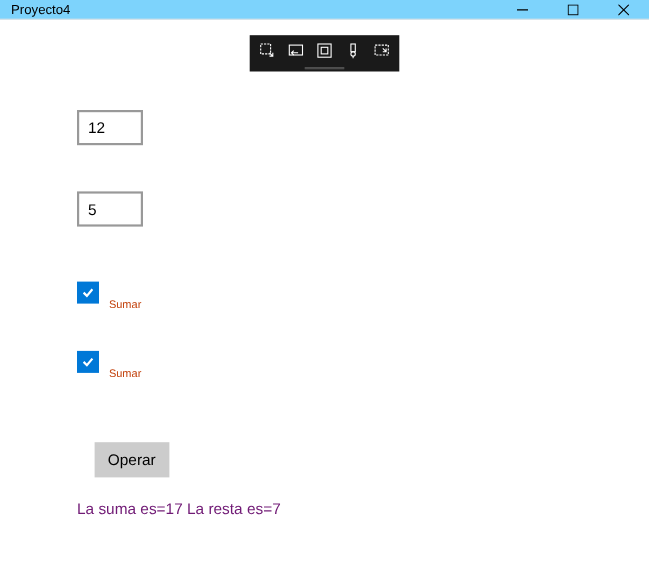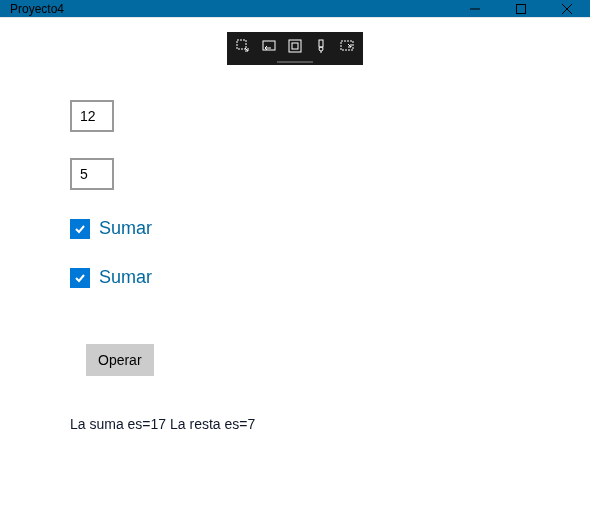--- a/index.html
+++ b/index.html
@@ -16,21 +16,21 @@
       position: relative;
       overflow: hidden;
     }
     .titlebar {
       height: 18px;
       border-bottom: 1px solid #e5e5e5;
       display: flex;
       align-items: center;
       justify-content: space-between;
       padding-left: 10px;
-      background: #0369a1;
+      background: #7dd3fc;
     }
     .titlebar-title {
       font-size: 12px;
       color: #000;
     }
     .titlebar-controls {
       display: flex;
       height: 100%;
     }
     .titlebar-btn {
@@ -77,28 +77,28 @@
     }
     .content {
       position: absolute;
       top: 30px;
       left: 0;
       right: 0;
       bottom: 0;
       padding: 70px 0 0 70px;
     }
     .textbox {
-      width: 44px;
+      width: 60px;
       height: 32px;
       border: 2px solid #999;
       padding: 0 8px;
       font-size: 14px;
       font-family: inherit;
       outline: none;
-      margin-bottom: 26px;
+      margin-bottom: 42px;
       display: block;
       color: #000;
     }
     .checkbox-row {
       display: flex;
       align-items: center;
       gap: 9px;
       margin-top: 28px;
       margin-bottom: 28px;
     }
@@ -107,38 +107,39 @@
       height: 20px;
       background: #0078d7;
       display: flex;
       align-items: center;
       justify-content: center;
     }
     .checkbox svg {
       display: block;
     }
     .checkbox-label {
-      font-size: 18px;
-      color: #0369a1;
+      font-size: 10px;
+      color: #c2410c;
+      margin-top: 24px;
     }
     .operate-button {
       margin-top: 28px;
       background: #ccc;
       border: none;
       padding: 8px 12px;
       font-size: 14px;
       font-family: inherit;
       color: #000;
       cursor: default;
       margin-left: 16px;
     }
     .result {
-      margin-top: 40px;
-      font-size: 14px;
-      color: #0f172a;
+      margin-top: 20px;
+      font-size: 14px;
+      color: #701a75;
     }
   </style>
 </head>
 <body>
 
 <div class="titlebar">
   <div class="titlebar-title">Proyecto4</div>
   <div class="titlebar-controls">
     <div class="titlebar-btn">
       <svg width="10" height="10" viewBox="0 0 10 10">

